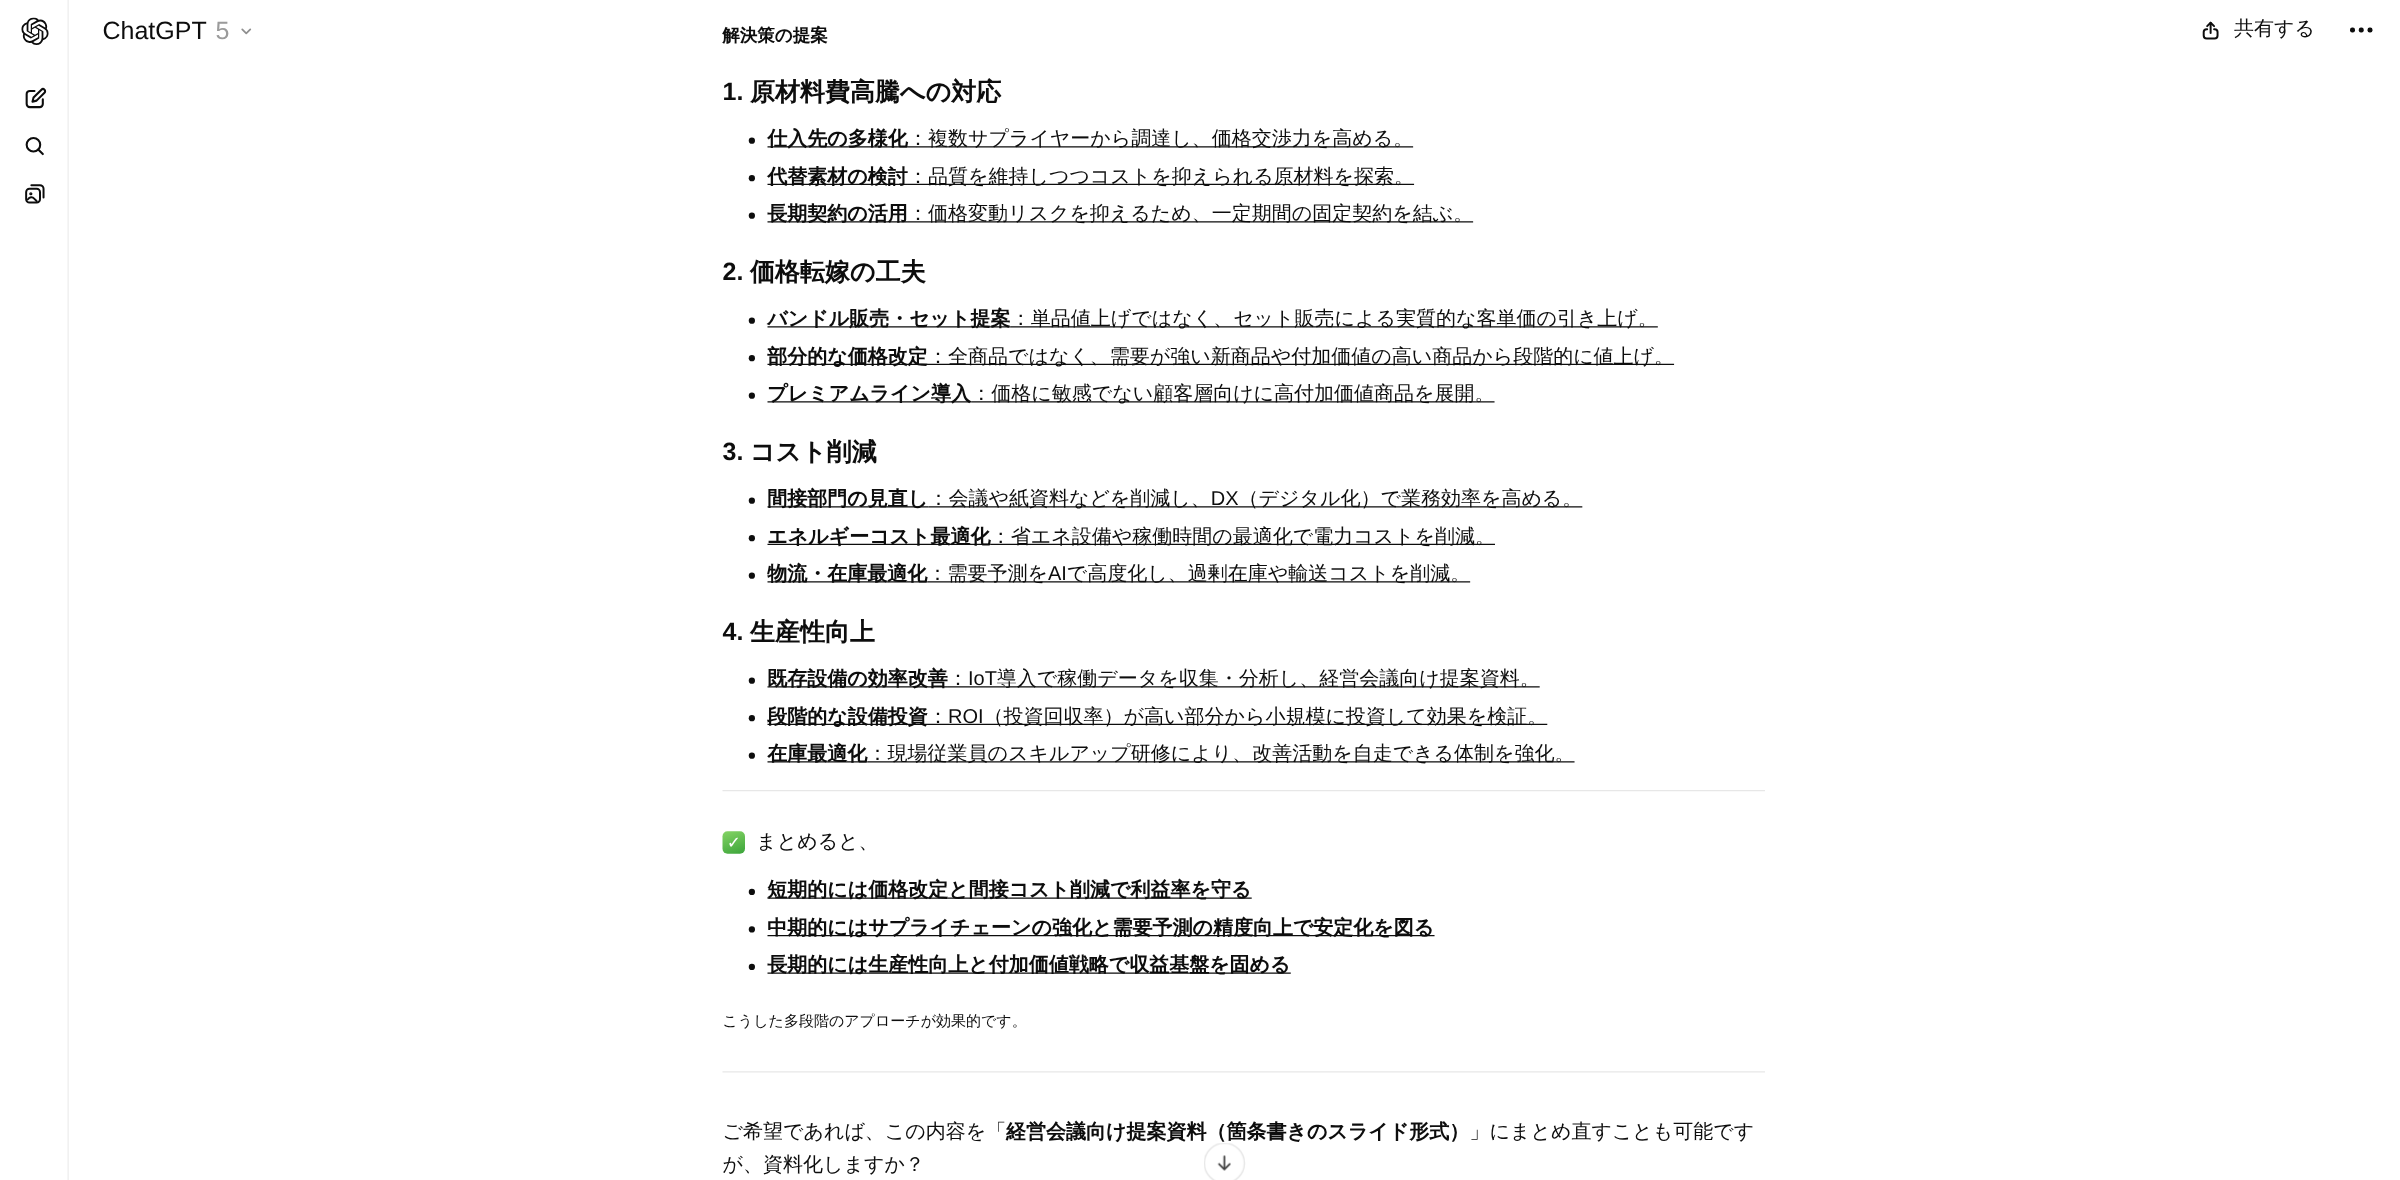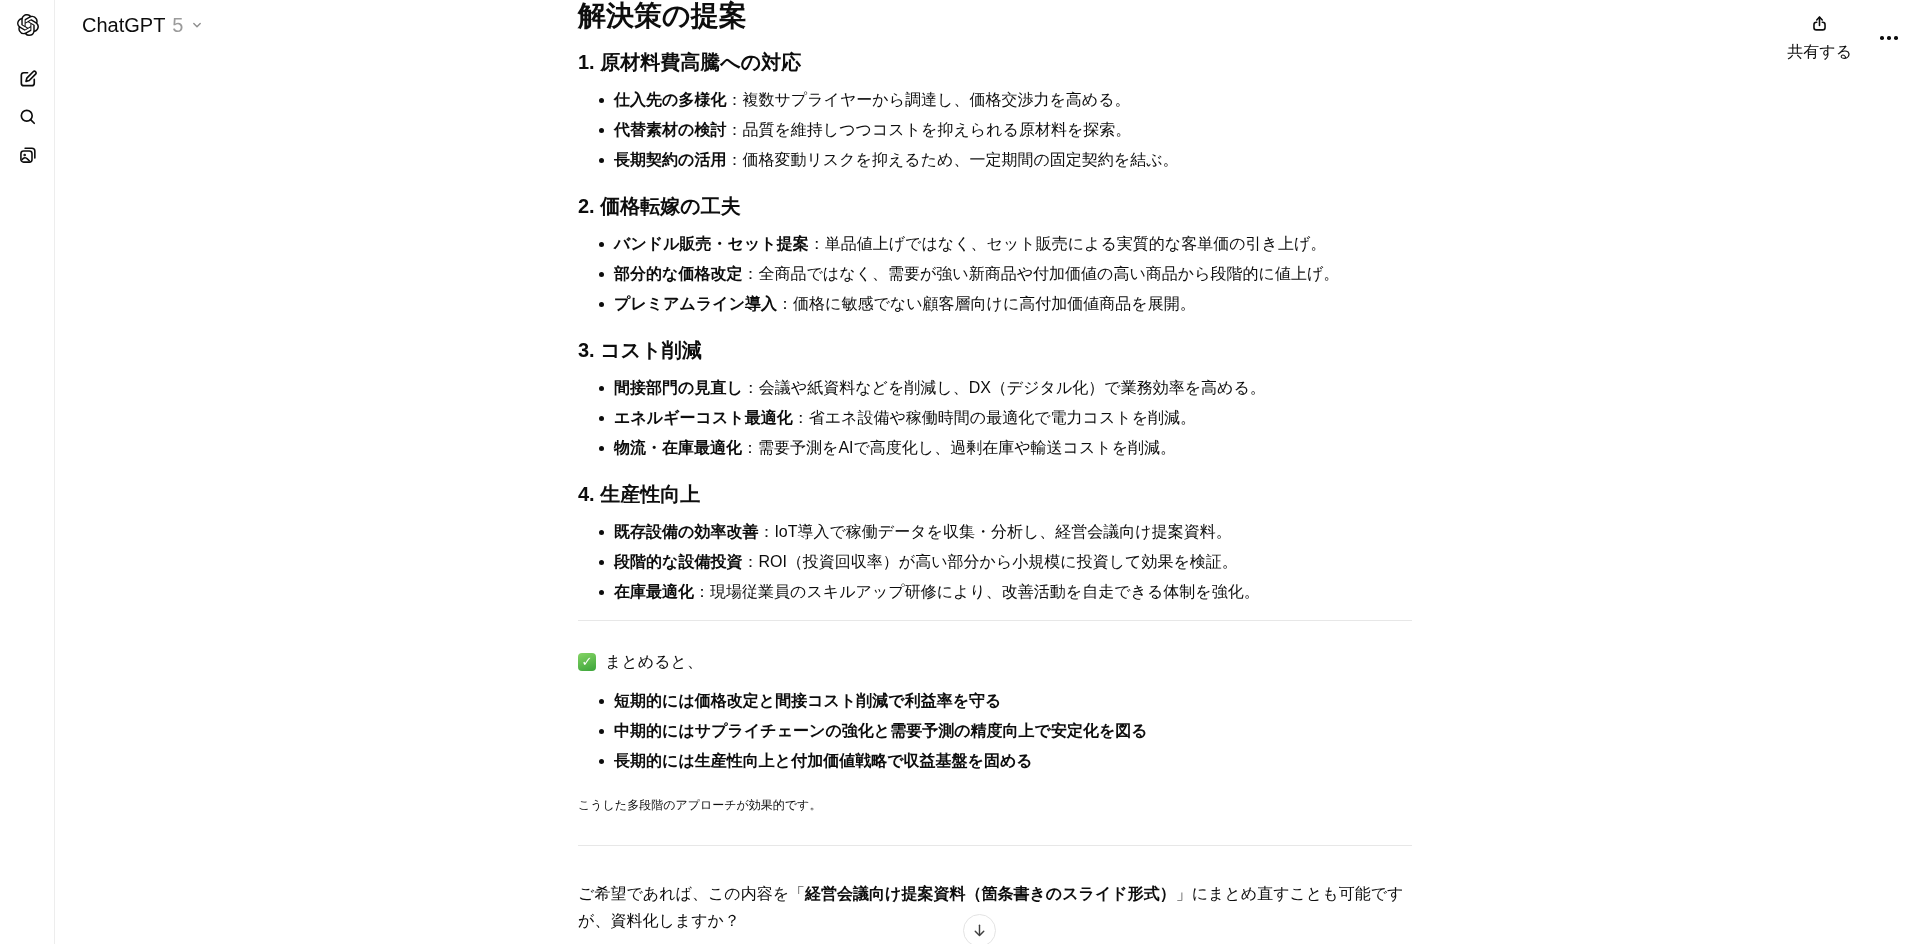--- a/index.html
+++ b/index.html
@@ -56,28 +56,28 @@
     width:3.5px; height:3.5px; border-radius:50%;
     background:#0d0d0d; display:block;
   }
 
   
   .content {
     position:absolute; left:578px; top:0;
     width:834px; z-index:1;
   }
   .msg-title {
-    font-size:28px; line-height:30px; font-weight:700;
-    padding-top:1px;
+    font-size:14px; line-height:30px; font-weight:700;
+    padding-top:13px;
   }
   .sec-h {
     font-size:20px; line-height:26px; font-weight:700;
     margin-top:18px; margin-bottom:10px;
   }
-  ul.blist { list-style:none; }
+  ul.blist { list-style:none;text-decoration:underline; }
   ul.blist li {
     position:relative; padding-left:36px;
     font-size:16px; line-height:30px;
   }
   ul.blist li::before {
     content:""; position:absolute; left:21px; top:13px;
     width:5px; height:5px; border-radius:50%; background:#0d0d0d;
   }
   strong { font-weight:700; }
   hr.div {
@@ -145,21 +145,21 @@
 
 <div class="header-left">
   <span class="model-name">ChatGPT</span>
   <span class="model-version">5</span>
   <svg width="14" height="14" viewBox="0 0 24 24" fill="none" stroke="#8f8f8f" stroke-width="2.4" stroke-linecap="round" stroke-linejoin="round">
       <path d="m6.5 9.5 5.5 5.5 5.5-5.5"></path>
     </svg>
 </div>
 
 <div class="header-right">
-  <button class="share-btn" style="background:none;border:none;font-family:Liberation Sans, sans-serif;flex-direction:column;">
+  <button class="share-btn" style="background:none;border:none;font-family:Liberation Sans, sans-serif;">
     <svg width="19" height="19" viewBox="0 0 24 24" fill="none" stroke="#0d0d0d" stroke-width="2" stroke-linecap="round" stroke-linejoin="round">
         <path d="M12 14.5V4"></path>
         <path d="m8.5 7.5 3.5-3.5 3.5 3.5"></path>
         <path d="M8.5 10.5H8a3 3 0 0 0-3 3V17a3 3 0 0 0 3 3h8a3 3 0 0 0 3-3v-3.5a3 3 0 0 0-3-3h-.5"></path>
       </svg>
     <span>共有する</span>
   </button>
   <span class="more-btn">
     <i></i>
       <i></i>

